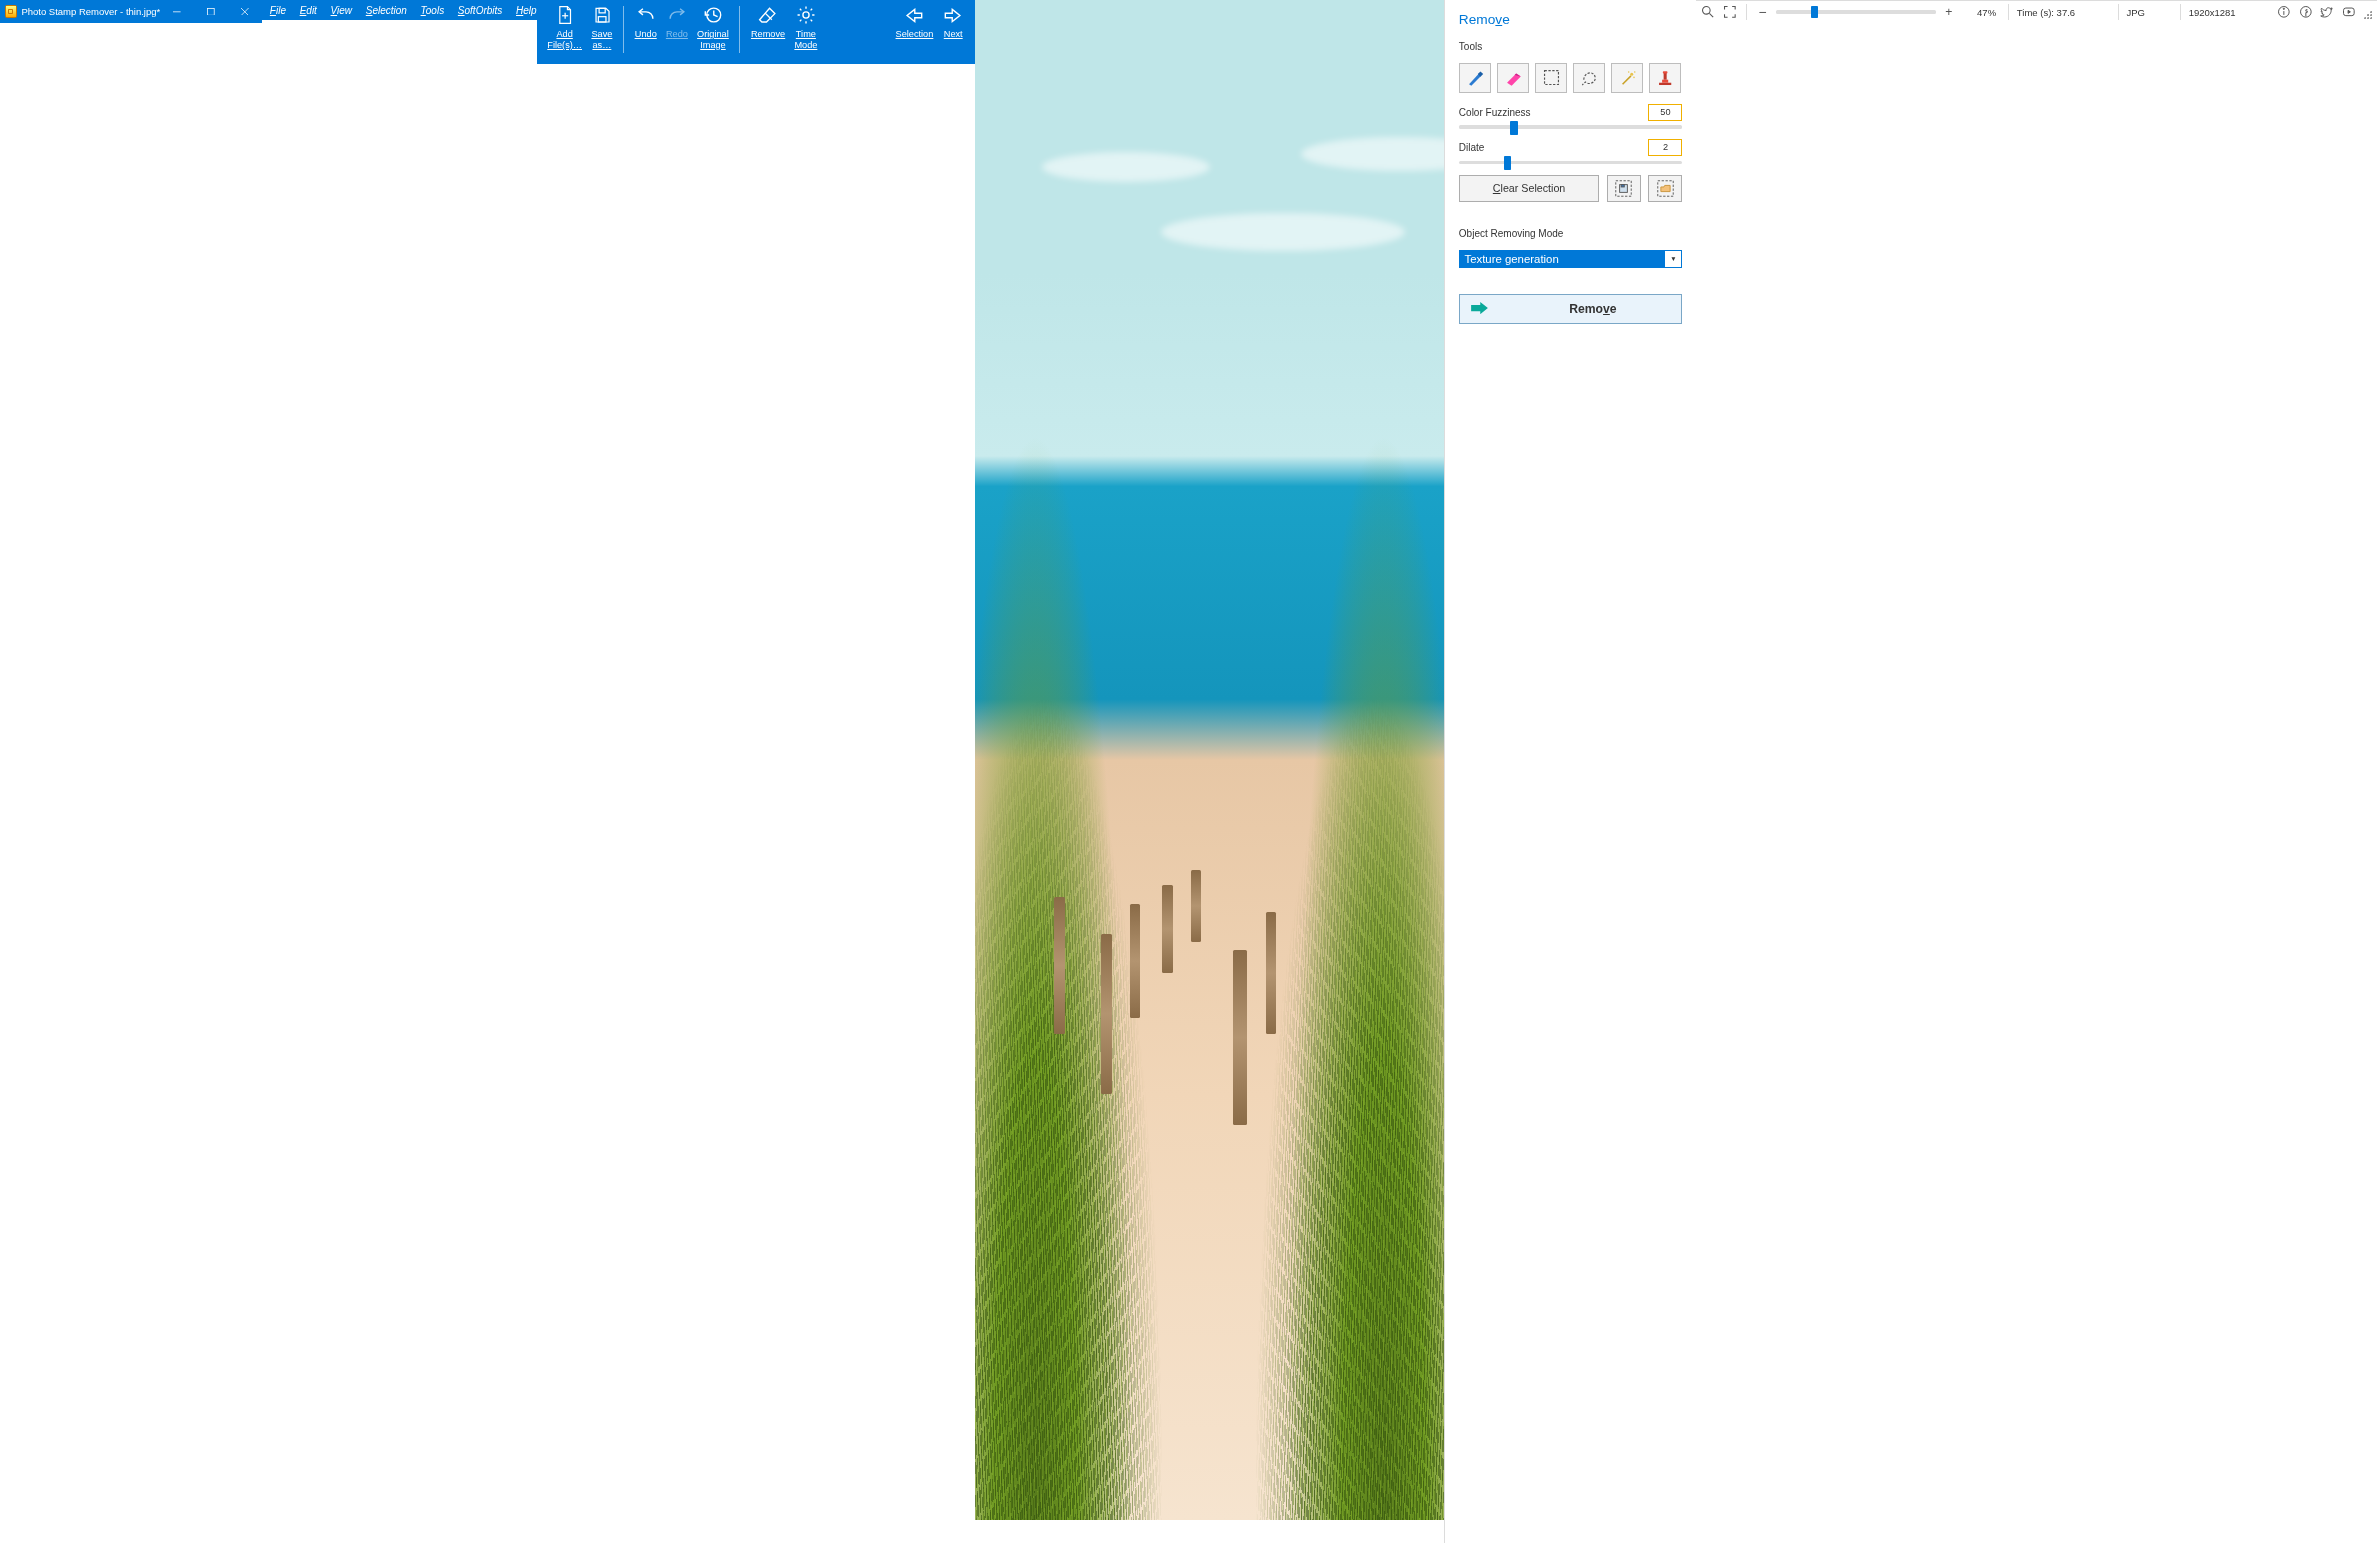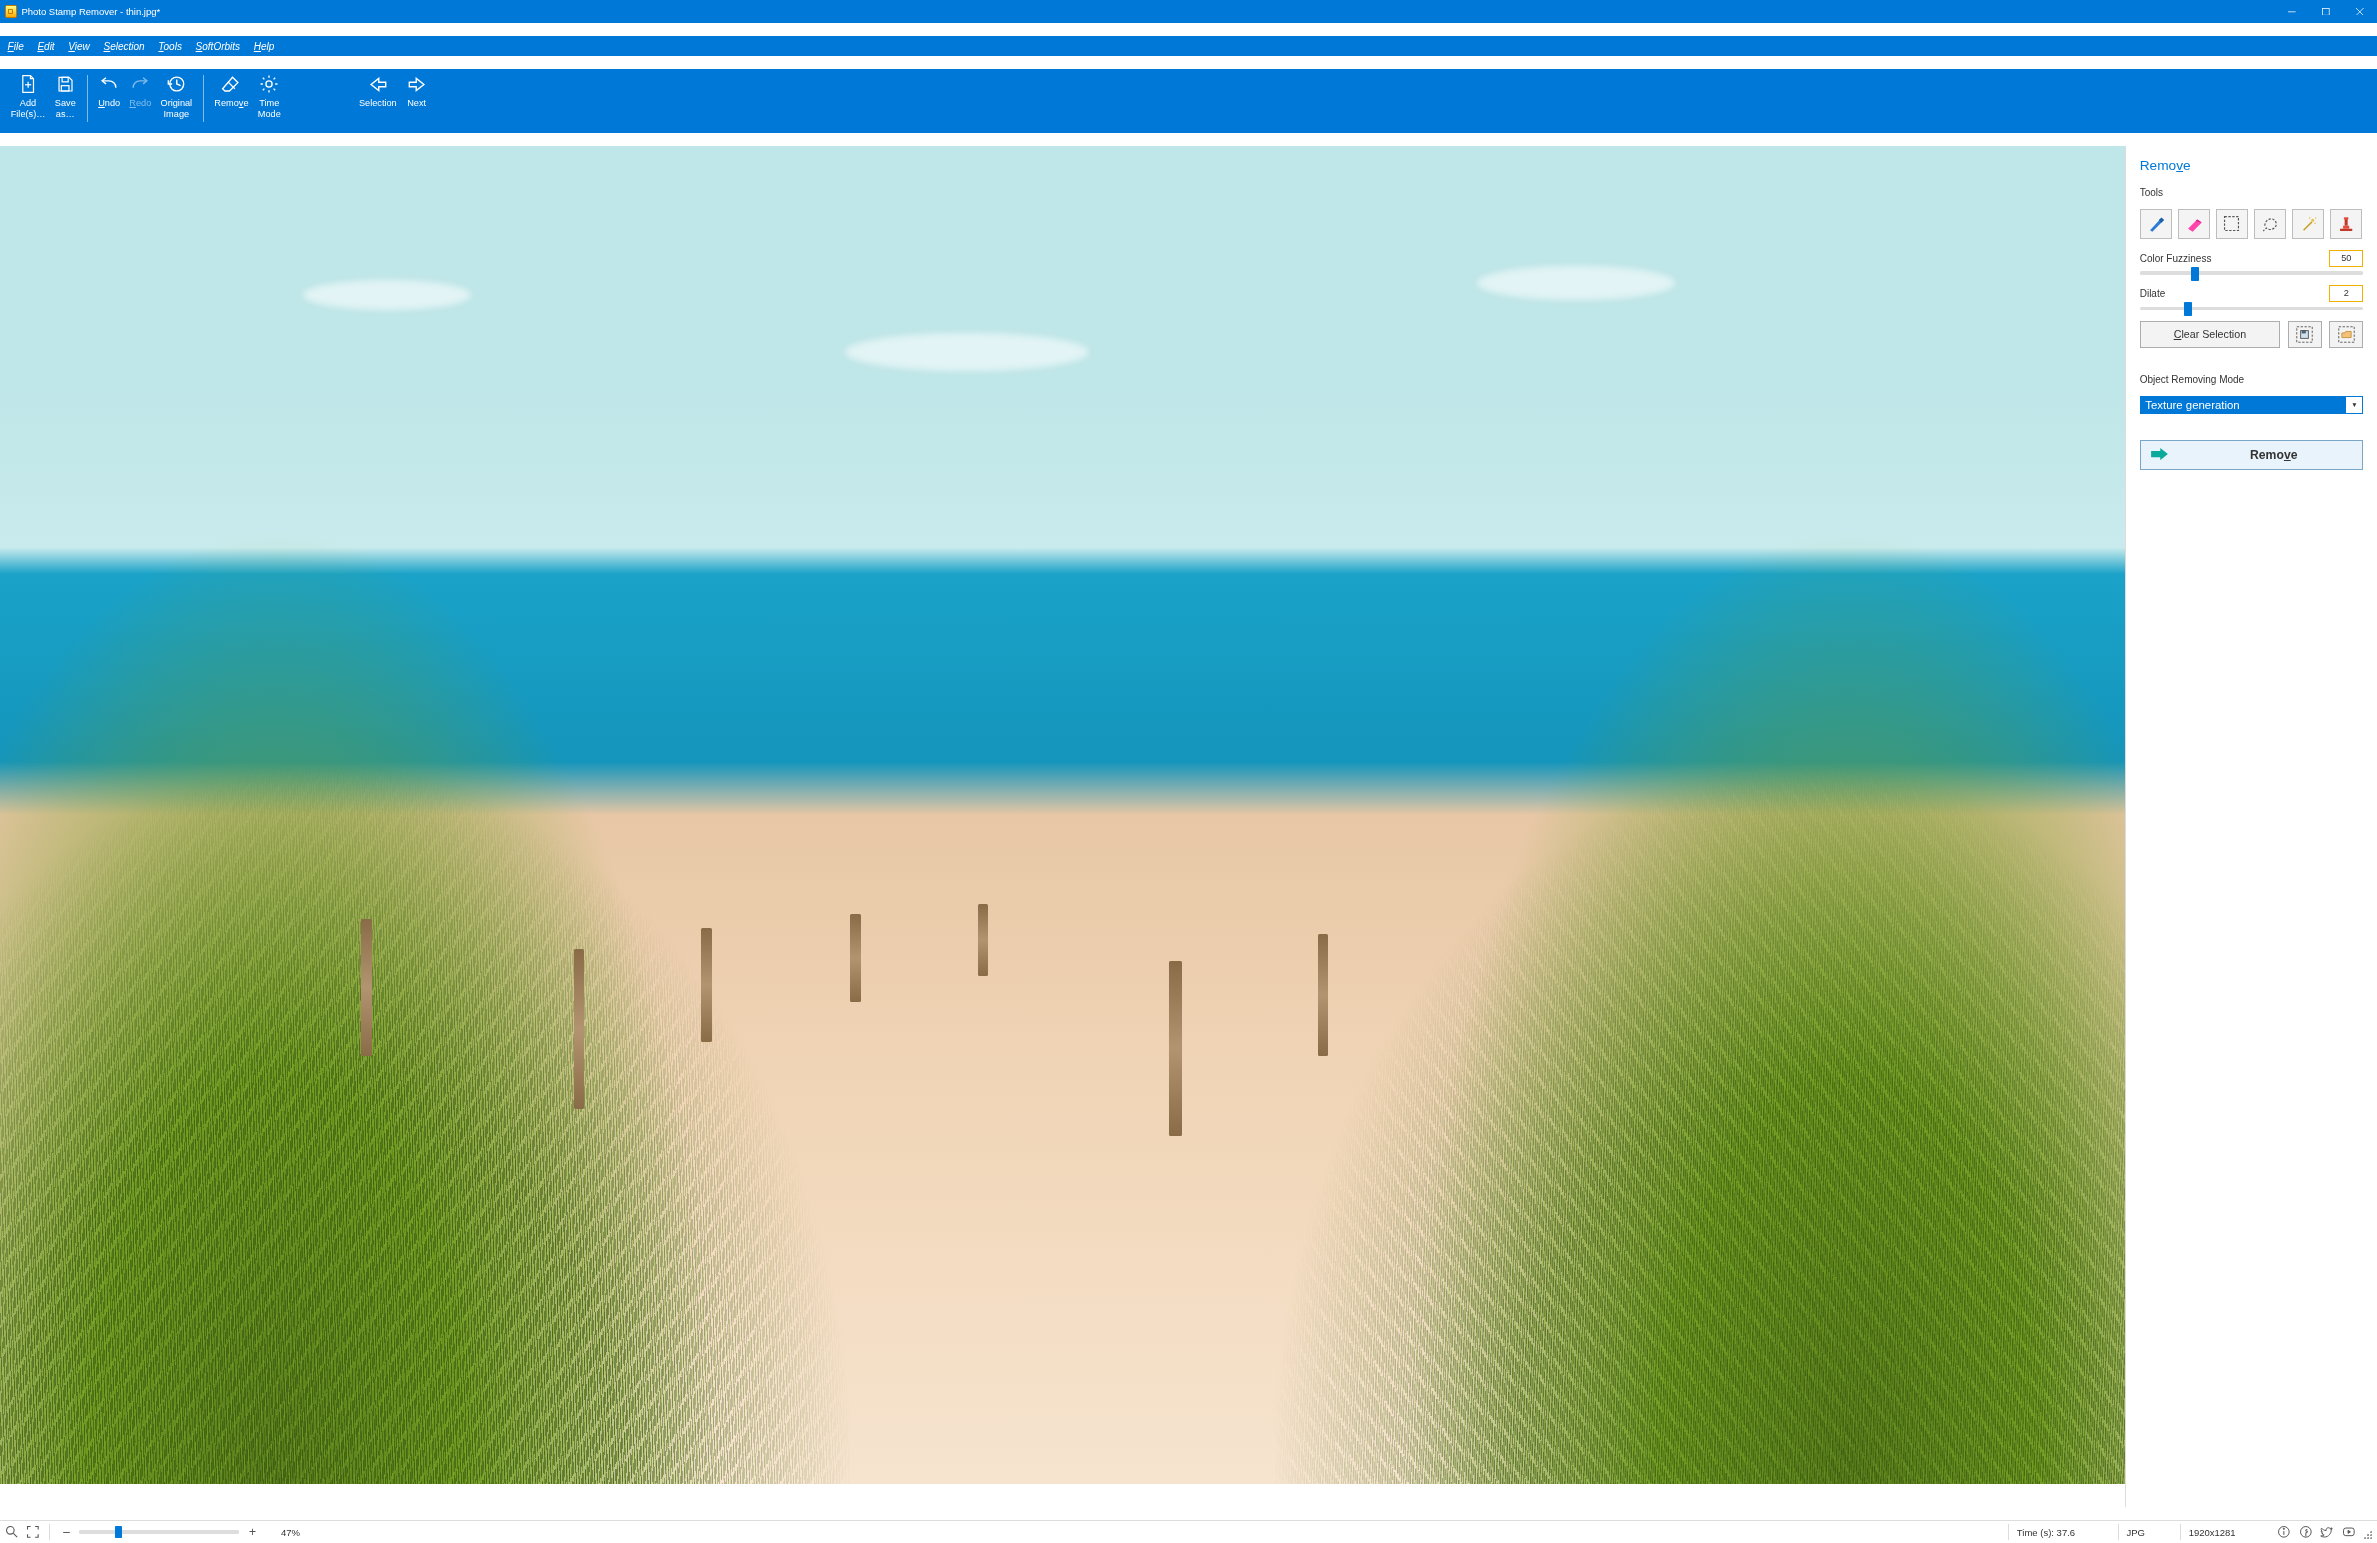--- a/index.html
+++ b/index.html
@@ -1,17 +1,17 @@
 <!DOCTYPE html>
 <html style="font-size:12.2px"><head>
 <meta charset="utf-8">
 <style>
   * { box-sizing: border-box; margin: 0; padding: 0; font-family: "Segoe UI", Arial, sans-serif; }
   html, body { width: 100%; height: 100%; overflow: hidden; background: #fff; }
-  .window { width: 100%; height: 100%; display: flex; flex-direction: column; gap: 13px; }
+  .window { width: 100%; height: 100%; display: flex; flex-direction: row; }
 
   
   .titlebar {
     height: 23px; background: #0078d7; color: #fff;
     display: flex; align-items: center; font-size: 9.5px;
   }
   .titlebar .appicon {
     width: 12.2px; height: 12.2px; margin-left: 4.6px; margin-right: 4.6px;
     background: linear-gradient(#ff8, #fa0); border: 0.8px solid #c70; border-radius: 1.5px;
     position: relative;
@@ -38,21 +38,21 @@
   
   .ribbon {
     height: 64px; background: #0078d7; color: #fff;
     display: flex; align-items: flex-start; padding: 3.1px 6.1px 0 6.1px;
     font-size: 9.2px;
   }
   .rgroup { display:flex; align-items:flex-start; height: 58px; }
   .rsep { width:0.8px; background: rgba(255,255,255,0.5); height: 47px; margin: 3.1px 6.1px 0 6.1px; }
   .rbutton {
     display:flex; flex-direction:column; align-items:center; justify-content:flex-start;
-    padding: 1.5px 4.6px; cursor:default; text-align:center; line-height:1.15;
+    padding: 1.5px 4.6px; cursor:default; text-align:center; line-height:1.15;text-decoration:underline;
   }
   .rbutton .ric { width:21.4px; height:21.4px; margin-bottom:3.1px; display:flex; align-items:center; justify-content:center; }
   .rbutton.disabled { opacity: 0.5; }
   .rbutton span.ul { text-decoration: underline; }
 
   
   .mainrow { flex:1; display:flex; min-height:0; }
   .canvaswrap { flex:1; display:flex; flex-direction:column; min-width:0; background:#fff; }
   .canvas {
     flex:1; margin:0; position:relative; overflow:hidden;

